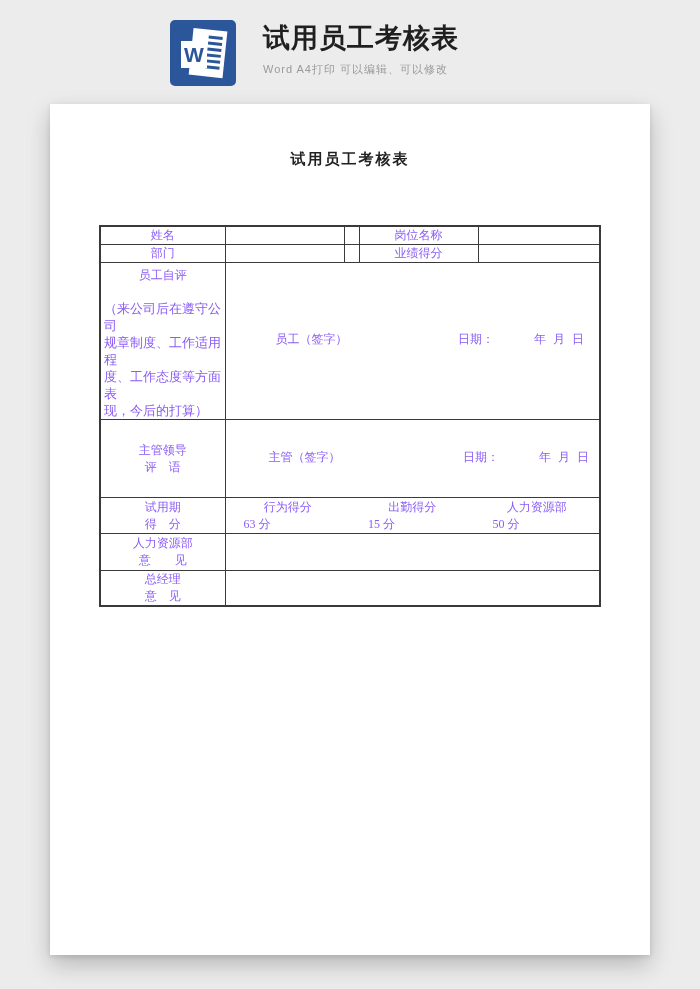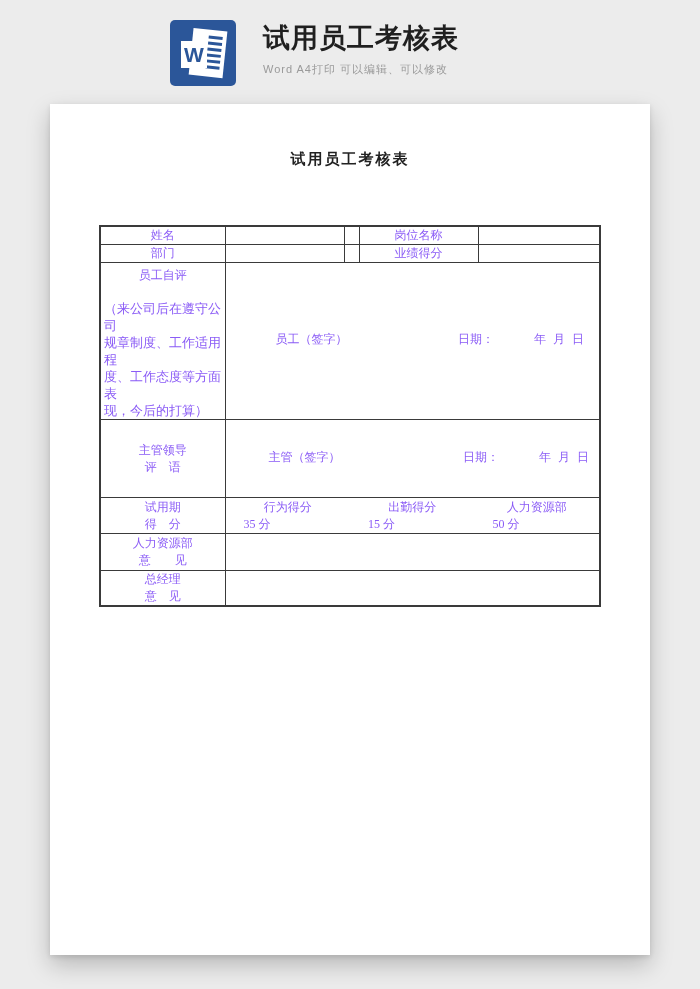--- a/index.html
+++ b/index.html
@@ -205,21 +205,21 @@
 
     <tr class="r5">
       <td class="left-head">
         <div class="lh-line">试用期</div>
         <div class="lh-line">得　分</div>
       </td>
       <td colspan="4">
         <div class="score-grid">
           <div class="score-col">
             <div class="sc-label">行为得分</div>
-            <div class="sc-value">35 分</div>
+            <div class="sc-value">63 分</div>
           </div>
           <div class="score-col">
             <div class="sc-label">出勤得分</div>
             <div class="sc-value">15 分</div>
           </div>
           <div class="score-col">
             <div class="sc-label">人力资源部</div>
             <div class="sc-value">50 分</div>
           </div>
         </div>

